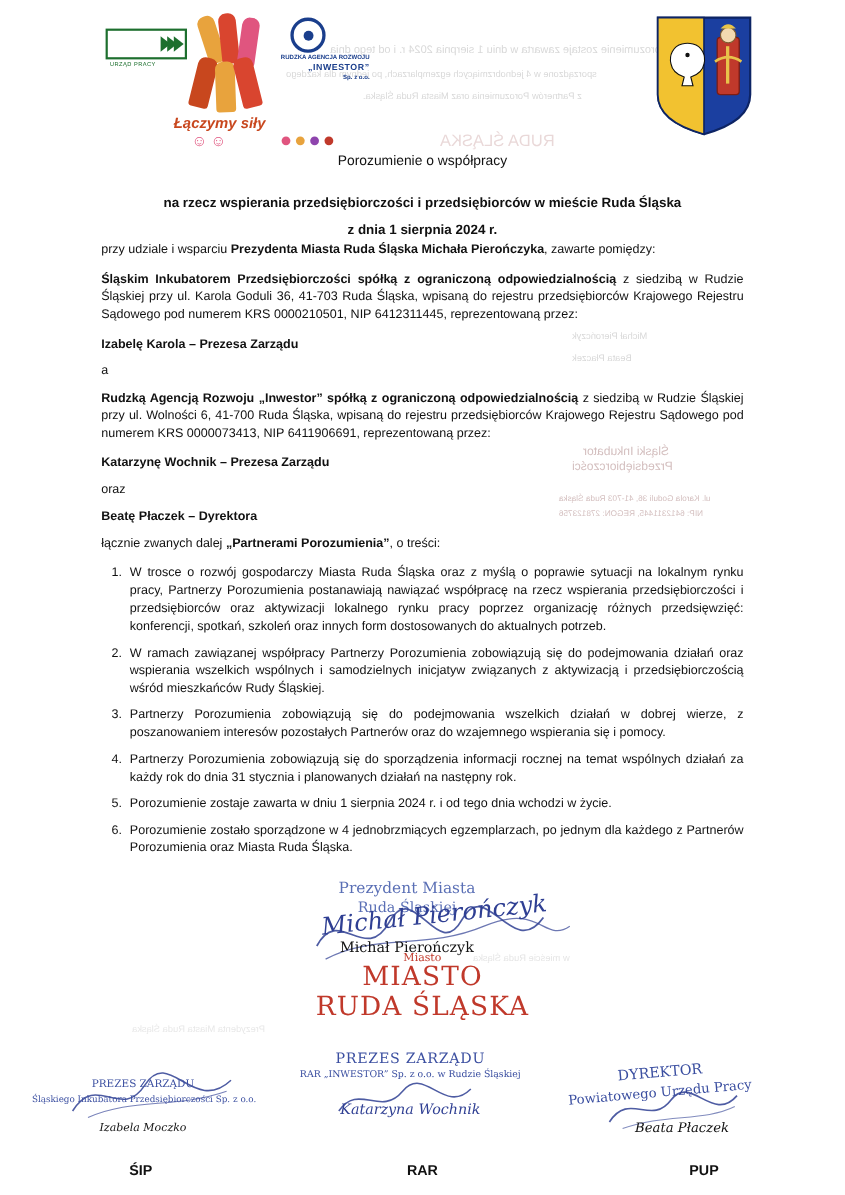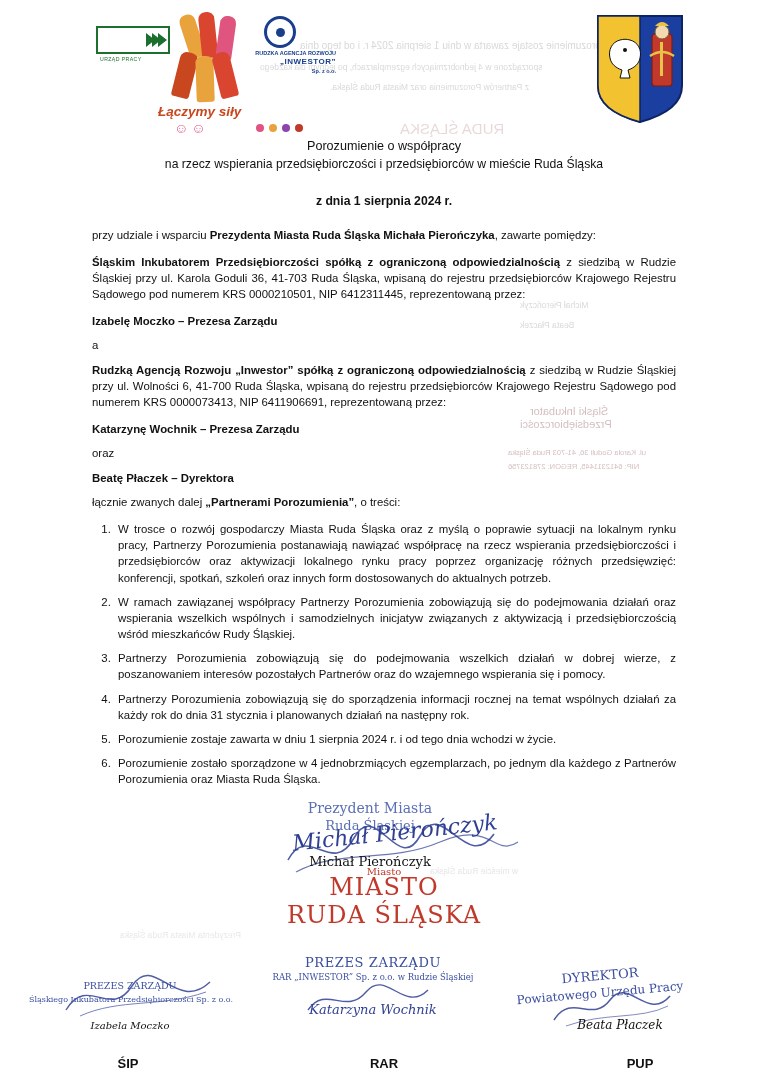--- a/index.html
+++ b/index.html
@@ -138,33 +138,32 @@
     position: absolute;
     left: 92px;
     top: 138px;
     width: 584px;
     font-size: 11.4px;
     line-height: 1.42;
   }
   .title-1 {
     text-align: center;
     font-size: 12.6px;
-    margin-bottom: 0;
+    margin-bottom: 20px;
   }
   .title-2 {
     text-align: center;
     font-size: 12.2px;
-    font-weight: normal;
-    margin-bottom: 20px;
+    font-weight: bold;
+    margin-bottom: 8px;
   }
   .title-3 {
     text-align: center;
     font-size: 12.2px;
     font-weight: bold;
-    margin-bottom: 16px;
   }
   p.blk {
     margin: 0 0 11px 0;
     text-align: justify;
   }
   .b { font-weight: bold; }
   .name-line {
     font-weight: bold;
     margin: 0 0 8px 0;
   }
@@ -300,21 +299,21 @@
     <div class="title-2">na rzecz wspierania przedsiębiorczości i przedsiębiorców w mieście Ruda Śląska</div>
     <div class="title-3">z dnia 1 sierpnia 2024 r.</div>
 
     <p class="blk">
       <span>przy udziale i wsparciu </span><span class="b">Prezydenta Miasta Ruda Śląska Michała Pierończyka</span><span>, zawarte pomiędzy:</span>
     </p>
 
     <p class="blk">
       <span class="b">Śląskim Inkubatorem Przedsiębiorczości spółką z ograniczoną odpowiedzialnością</span><span> z siedzibą w Rudzie Śląskiej przy ul. Karola Goduli 36, 41-703 Ruda Śląska, wpisaną do rejestru przedsiębiorców Krajowego Rejestru Sądowego pod numerem KRS 0000210501, NIP 6412311445, reprezentowaną przez:</span>
     </p>
-    <p class="name-line">Izabelę Moczko – Prezesa Zarządu</p>
+    <p class="name-line">Izabelę Karola – Prezesa Zarządu</p>
 
     <p class="small-word">a</p>
 
     <p class="blk">
       <span class="b">Rudzką Agencją Rozwoju „Inwestor” spółką z ograniczoną odpowiedzialnością</span><span> z siedzibą w Rudzie Śląskiej przy ul. Wolności 6, 41-700 Ruda Śląska, wpisaną do rejestru przedsiębiorców Krajowego Rejestru Sądowego pod numerem KRS 0000073413, NIP 6411906691, reprezentowaną przez:</span>
     </p>
     <p class="name-line">Katarzynę Wochnik – Prezesa Zarządu</p>
 
     <p class="small-word">oraz</p>
 

